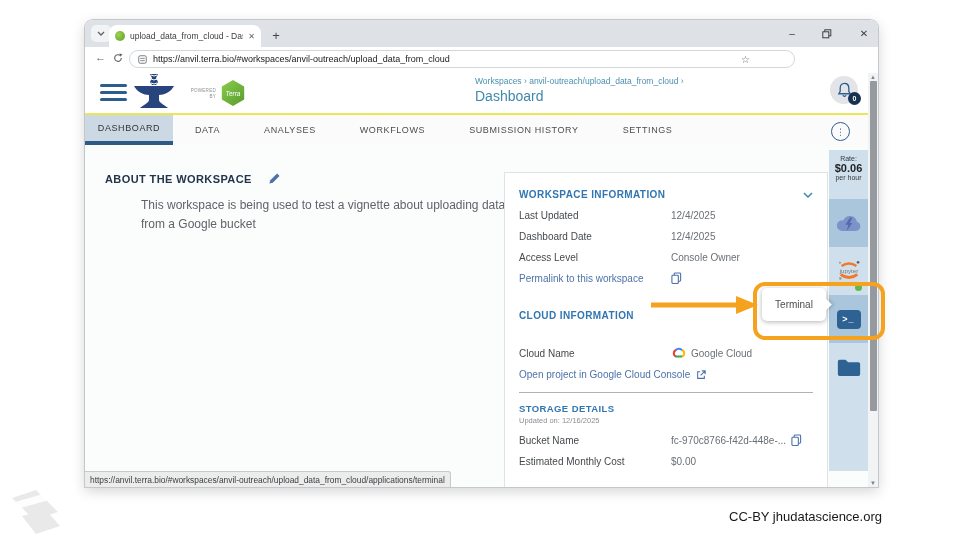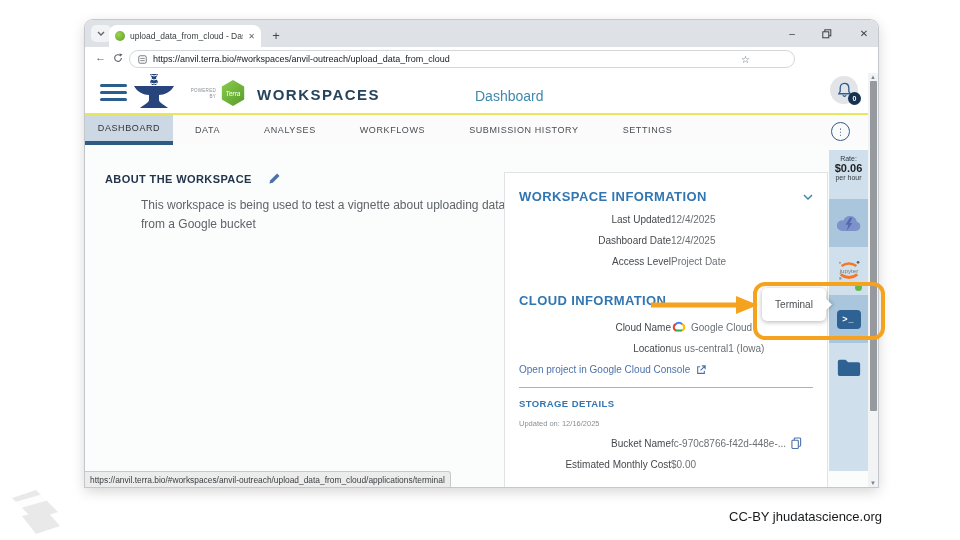--- a/index.html
+++ b/index.html
@@ -58,29 +58,29 @@
   .wtab.active{background:#ccd9e5;border-bottom:4px solid #2e5b86;color:#333;padding:0 14px;width:60px;justify-content:center;}
   .kebab-circle{position:absolute;left:746px;top:102px;width:17px;height:17px;border:1.3px solid #2c5d8f;border-radius:50%;
     color:#2c5d8f;font-size:9px;display:flex;align-items:center;justify-content:center;cursor:pointer;}
   
   .content{position:absolute;left:0;top:125px;width:783px;height:342px;background:#fbfcfc;}
   .about-title{position:absolute;left:20px;top:27px;font-size:11px;font-weight:bold;color:#23344b;letter-spacing:.4px;display:flex;align-items:center;gap:16px;}
   .about-body{position:absolute;left:20px;top:51px;width:382px;font-size:12px;color:#5f6469;line-height:1.55;margin-left:36px;}
   
   .card{position:absolute;left:419px;top:27px;width:324px;height:400px;background:#fff;border:1px solid #dfe3e6;
     box-sizing:border-box;padding:16px 14px 0 14px;}
-  .sect-head{display:flex;align-items:center;justify-content:space-between;font-size:13px;font-weight:bold;color:#3276b1;letter-spacing:.4px;}
-  .crow{display:flex;align-items:center;margin-top:9px;font-size:10px;min-height:12px;text-align:right;}
+  .sect-head{display:flex;align-items:center;justify-content:space-between;font-size:10px;font-weight:bold;color:#3276b1;letter-spacing:.4px;}
+  .crow{display:flex;align-items:center;margin-top:9px;font-size:10px;min-height:12px;}
   .crow .lbl{width:152px;color:#45494d;flex:0 0 auto;}
   .crow .val{color:#6b7075;display:flex;align-items:center;gap:5px;}
   .linkrow{display:flex;align-items:center;gap:6px;margin-top:10px;font-size:10px;color:#4d72aa;cursor:pointer;}
   .gap28{height:26px;}
   .divider{border:none;border-top:1px solid #aab3ba;margin:12px 0 10px 0;}
   .storage-head{font-size:9.5px;font-weight:bold;color:#3276b1;letter-spacing:.4px;}
-  .updated{font-size:7.5px;color:#8a8f94;margin-top:10px;}
+  .updated{font-size:7.5px;color:#8a8f94;margin-top:2px;}
   
   .side{position:absolute;left:744px;top:5px;width:39px;height:321px;background:#cfe0ec;}
   .rate{height:44px;text-align:center;padding-top:5px;color:#33373b;}
   .rate .r1{font-size:7px;}
   .rate .r2{font-size:11px;font-weight:bold;color:#1d1f21;}
   .rate .r3{font-size:7px;}
   .sbtn{height:48px;display:flex;align-items:center;justify-content:center;position:relative;cursor:pointer;}
   .sbtn.dark{background:#a9c6dc;}
   .term-ico{width:24px;height:19px;background:#2d6293;border-radius:4px;color:#fff;font-size:9px;font-weight:bold;
     display:flex;align-items:center;justify-content:center;letter-spacing:1px;}
@@ -163,21 +163,21 @@
     <svg width="42" height="40" viewBox="0 0 42 40">
       <path fill="#27447c" d="M17 1 h8 l-2 4 2 4 -2 3 h-4 l-2-3 2-4 z"></path>
       <path fill="none" stroke="#fff" stroke-width="1" d="M18 2 q3 2 6 0 M18 6 q3 2 6 0 M18 10 q3 2 6 0"></path>
       <path fill="#27447c" d="M1 13 h40 c-3 6-10 9-15 9 v5 c0 3 6 5 9 8 H7 c3-3 9-5 9-8 v-5 C11 22 4 19 1 13 z"></path>
     </svg>
   </div>
   <div class="poweredby">POWERED BY</div>
   <div class="terra-hex">
     <span>Terra</span>
   </div>
-  <div class="app-title">WORKSPACES</div>
+  <div class="breadcrumb">Workspaces › anvil-outreach/upload_data_from_cloud ›</div>
   <div class="page-title">Dashboard</div>
   <div class="bell-wrap">
     <svg width="15" height="16" viewBox="0 0 16 17">
       <path d="M8 1.5 c-3 0-4.6 2.2-4.6 5 v3.5 L2 12.5 h12 l-1.4-2.5 V6.5 c0-2.8-1.6-5-4.6-5z" fill="none" stroke="#2c5d8f" stroke-width="1.4"></path>
       <path d="M6.3 14 a1.8 1.8 0 0 0 3.4 0" fill="none" stroke="#2c5d8f" stroke-width="1.4"></path>
     </svg>
   </div>
   <div class="bell-badge">0</div>
   <div class="yellow-rule"></div>
 
@@ -214,45 +214,48 @@
       <div class="crow">
         <span class="lbl">Last Updated</span>
         <span class="val">12/4/2025</span>
       </div>
       <div class="crow">
         <span class="lbl">Dashboard Date</span>
         <span class="val">12/4/2025</span>
       </div>
       <div class="crow">
         <span class="lbl">Access Level</span>
-        <span class="val">Project Date</span>
+        <span class="val">Console Owner</span>
+      </div>
+      <div class="crow">
+        <span class="lbl" style="color:#4d72aa;cursor:pointer;">Permalink to this workspace</span>
+        <svg width="11" height="12" viewBox="0 0 12 13">
+          <rect x="3.5" y="1" width="7" height="9" rx="1" fill="none" stroke="#4d72aa" stroke-width="1.2"></rect>
+          <rect x="1" y="3.5" width="7" height="9" rx="1" fill="#fff" stroke="#4d72aa" stroke-width="1.2"></rect>
+        </svg>
       </div>
 
       <div class="gap28"></div>
       <div class="sect-head">
         <span>CLOUD INFORMATION</span>
         <svg width="10" height="6" viewBox="0 0 10 6">
             <polyline points="1,1 5,5 9,1" fill="none" stroke="#3e89ad" stroke-width="1.5"></polyline>
           </svg>
       </div>
-      <div class="crow" style="margin-top:13px;">
+      <div class="crow" style="margin-top:26px;">
         <span class="lbl">Cloud Name</span>
         <span class="val">
           <svg width="15" height="12" viewBox="0 0 30 24">
             <path d="M10 19 A7 7 0 0 1 10 6" stroke="#ea4335" stroke-width="4" fill="none"></path>
             <path d="M9 7 A8.5 8.5 0 0 1 22.5 7" stroke="#4285f4" stroke-width="4" fill="none"></path>
             <path d="M22 6 A7 7 0 0 1 22 19" stroke="#fbbc04" stroke-width="4" fill="none"></path>
             <rect x="9" y="17" width="13" height="4" fill="#34a853"></rect>
           </svg>
           <span>Google Cloud</span>
         </span>
-      </div>
-      <div class="crow">
-        <span class="lbl">Location</span>
-        <span class="val">us us-central1 (Iowa)</span>
       </div>
       <div class="linkrow">
         <span>Open project in Google Cloud Console</span>
         <svg width="10" height="10" viewBox="0 0 12 12">
           <path d="M5 2 H2 v8 h8 V7" fill="none" stroke="#4d72aa" stroke-width="1.3"></path>
           <path d="M7 1 h4 v4 M11 1 L5.5 6.5" fill="none" stroke="#4d72aa" stroke-width="1.3"></path>
         </svg>
       </div>
 
       <hr class="divider">

